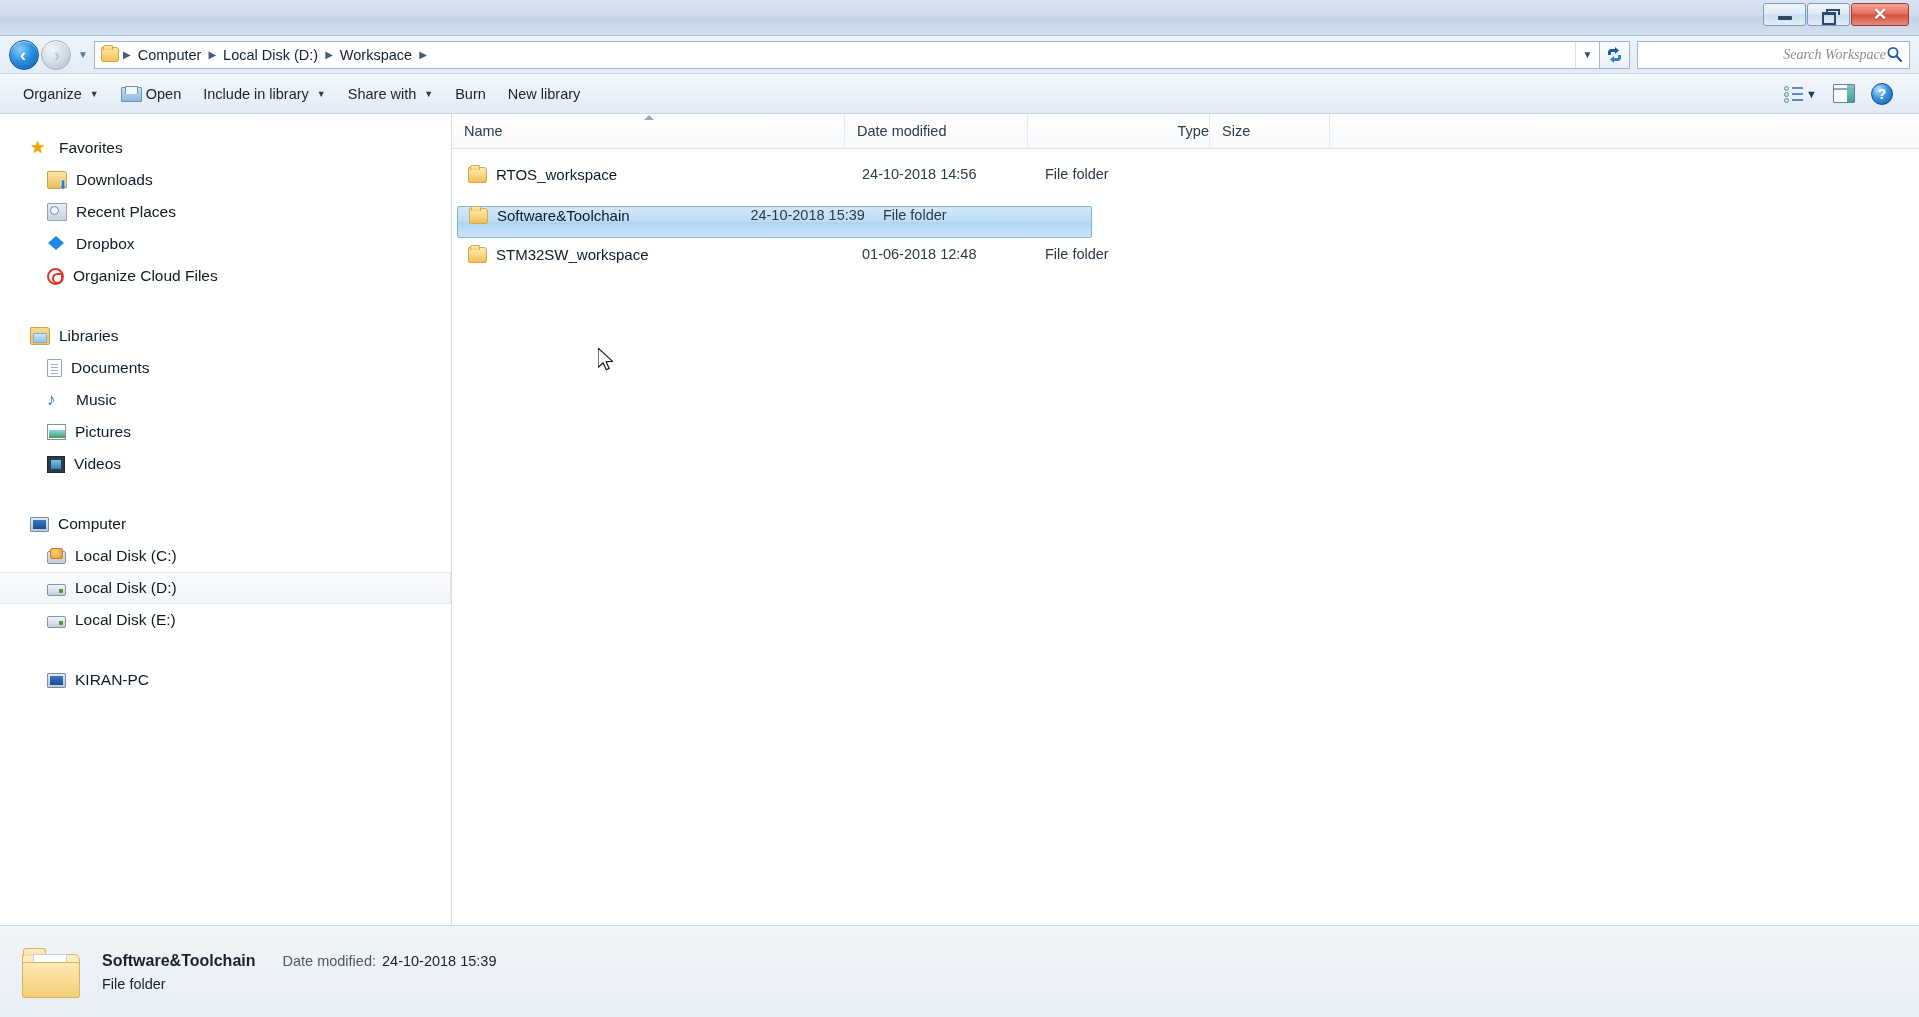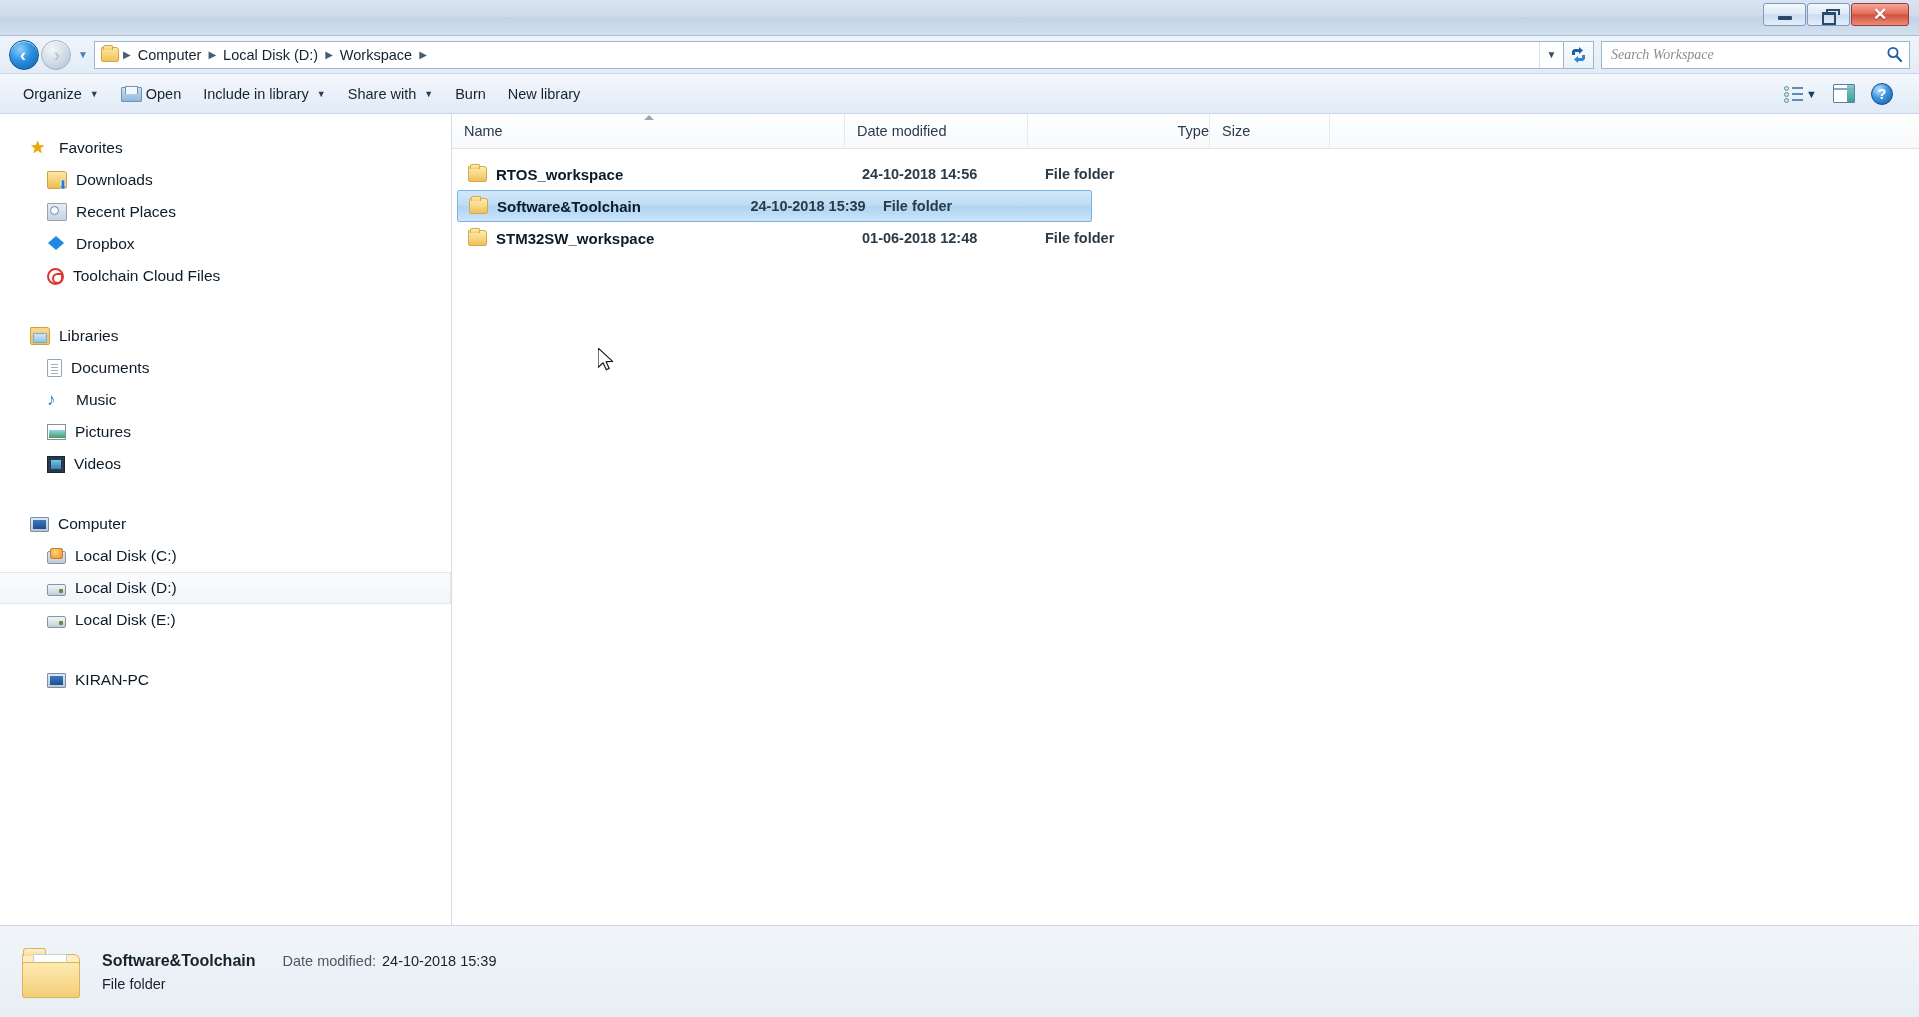--- a/index.html
+++ b/index.html
@@ -116,23 +116,23 @@
     border-left: 1px solid #d9e2ec;
   }
   .refreshbtn {
     width: 30px; height: 28px; flex:none;
     border: 1px solid #9fb6cd; border-left:none;
     background: linear-gradient(to bottom, #fbfdff, #eaf1f8);
     display:flex; align-items:center; justify-content:center;
     margin-right: 7px;
   }
   .searchbox {
-    width: 309px; height: 28px; flex:none;
+    width: 273px; height: 28px; flex:none;
     background: #ffffff; border: 1px solid #9fb6cd;
-    display:flex; align-items:center; padding: 0 6px 0 9px;
+    display:flex; align-items:center; padding: 0 6px 0 9px; text-align: right;
   }
   .searchbox .ph {
     flex:1; font-size:14px; color:#8d8d8d; font-style: italic;
     font-family: "Liberation Serif", serif;
   }
 
   
   .cmdbar {
     height: 40px;
     background: linear-gradient(to bottom, #f4f8fc 0%, #eaf1f9 50%, #e1ebf6 100%);
@@ -352,24 +352,23 @@
   .col.c-type { width: 182px; justify-content: flex-end; }
   .col.c-size { width: 120px; border-right: 1px solid #e6eaef; }
   .col.c-rest { flex:1; border-right:none; }
   .sortmark {
     position:absolute; left: 192px; top: 1px;
     width:0;height:0; border-left:5px solid transparent; border-right:5px solid transparent;
     border-bottom:5px solid #9aa7b4;
   }
   .rows { flex: 1; padding-top: 9px; }
   .row {
-    height: 32px; display:flex; align-items:center;
+    height: 32px; display:flex; align-items:flex-start;
     font-size: 15px; color:#0d1b28;
-    margin: 0 0 0 5px;
-    font-weight: bold;
+    margin: 8px 0 0 5px;
   }
   .row.selected {
     background: linear-gradient(to bottom, #d3e8f9 0%, #bcdcf5 48%, #aed4f2 52%, #cbe5fa 100%);
     border: 1px solid #7fb4e0;
     border-radius: 2px;
     margin-right: 827px;
   }
   .cell { padding-left: 12px; display:flex; align-items:center; gap: 9px; }
   .cell.c-name { width: 393px; padding-left: 11px; }
   .cell.c-date { width: 183px; color:#2c3a47; font-size:14.5px; }
@@ -552,21 +551,21 @@
       <div class="nav-item child">
         <span class="nav-ico ico-recent"></span>
         <span>Recent Places</span>
       </div>
       <div class="nav-item child">
         <span class="nav-ico ico-dropbox"></span>
         <span>Dropbox</span>
       </div>
       <div class="nav-item child">
         <span class="nav-ico ico-cc"></span>
-        <span>Toolchain Cloud Files</span>
+        <span>Organize Cloud Files</span>
       </div>
 
       <div class="nav-gap"></div>
 
       <div class="nav-item">
         <span class="nav-ico ico-libs"></span>
         <span>Libraries</span>
       </div>
       <div class="nav-item child">
         <span class="nav-ico ico-doc"></span>

